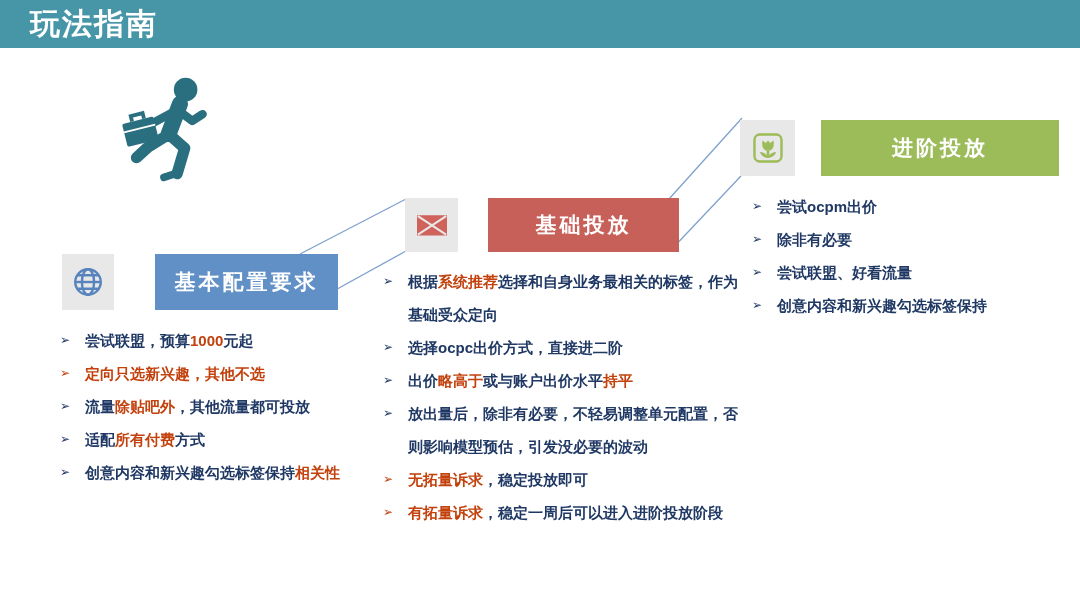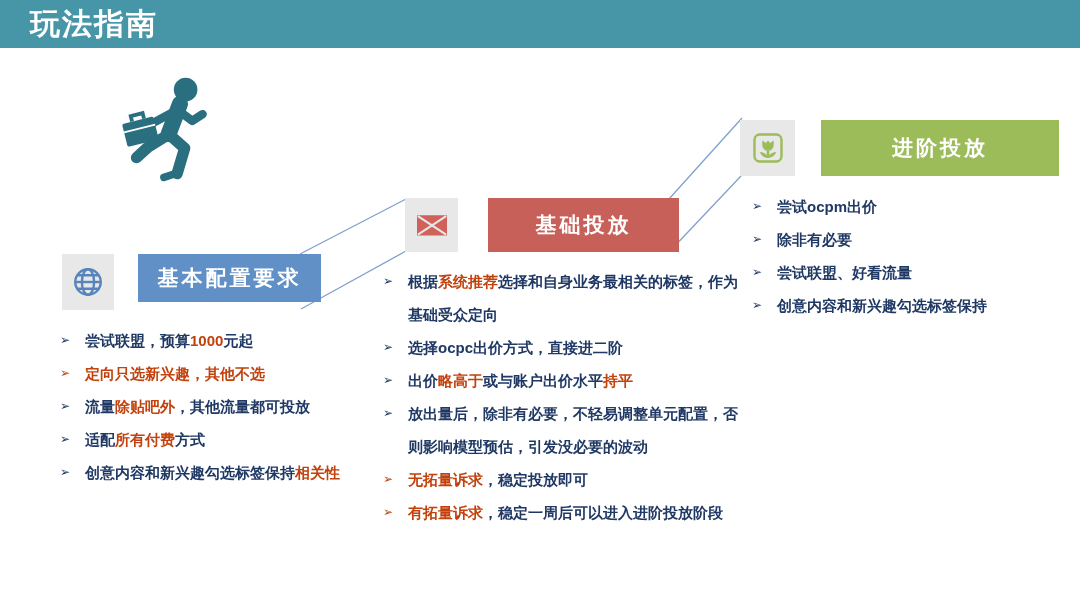--- a/index.html
+++ b/index.html
@@ -16,21 +16,21 @@
 
   
   .person{position:absolute;left:95px;top:62px;width:118px;height:128px;}
 
   
   .step{position:absolute;display:flex;gap:24px;}
   .icon-cell{background:#E8E8E8;display:flex;align-items:center;justify-content:center;flex:none;}
   .bar{color:#ffffff;display:flex;align-items:center;justify-content:center;font-size:21px;letter-spacing:3px;flex:none;}
   .step1{left:62px;top:254px;}
   .step1 .icon-cell{width:52px;height:56px;}
-  .step1 .bar{width:183px;height:48px;background:#6090C6;margin-left:0;}
+  .step1 .bar{width:183px;height:56px;background:#6090C6;margin-left:17px;}
   .step2{left:405px;top:198px;}
   .step2 .icon-cell{width:53px;height:54px;}
   .step2 .bar{width:191px;height:54px;background:#C8605A;margin-left:6px;}
   .step3{left:740px;top:120px;}
   .step3 .icon-cell{width:55px;height:56px;}
   .step3 .bar{width:238px;height:56px;background:#9CBB59;margin-left:2px;}
 
   
   .bullets{list-style:none;margin:0;padding:0;position:absolute;font-size:15px;color:#1F3864;}
   .bullets li{position:relative;padding-left:25px;line-height:33px;}

